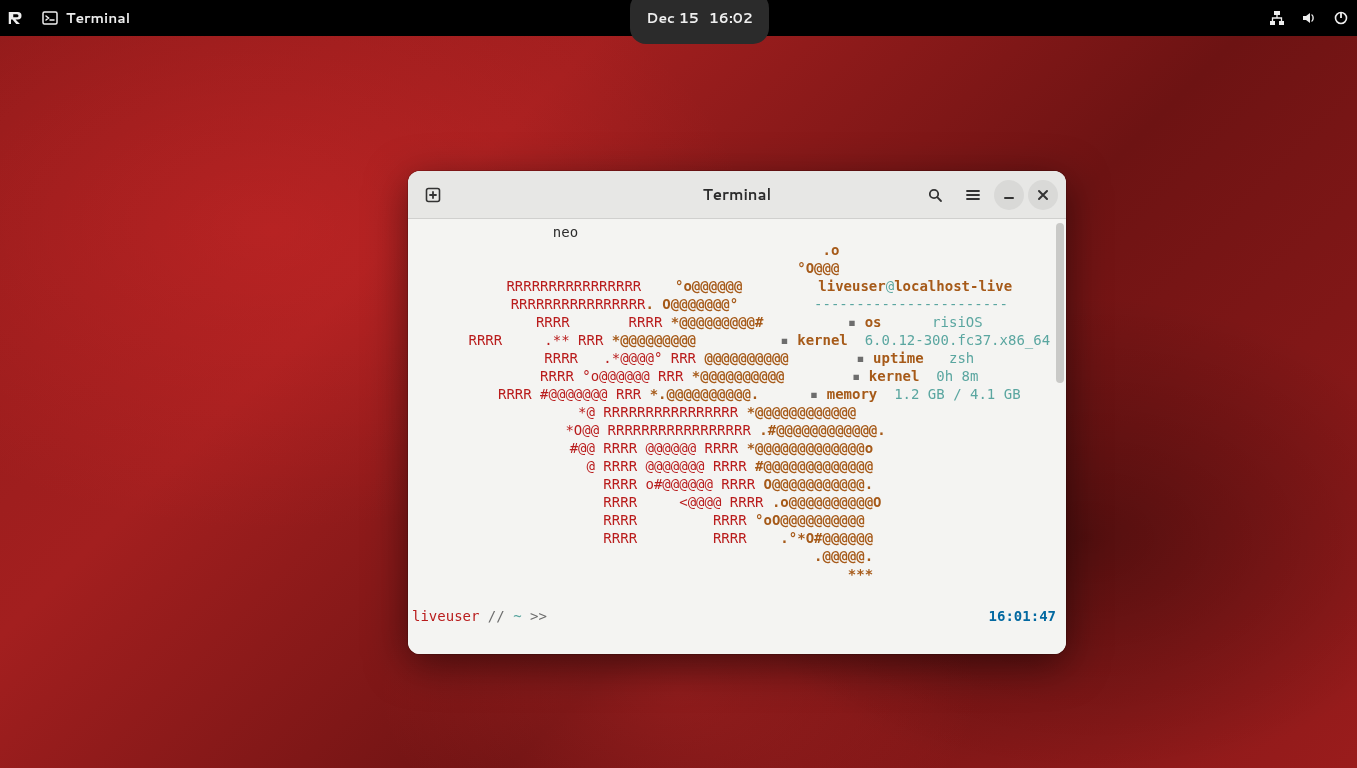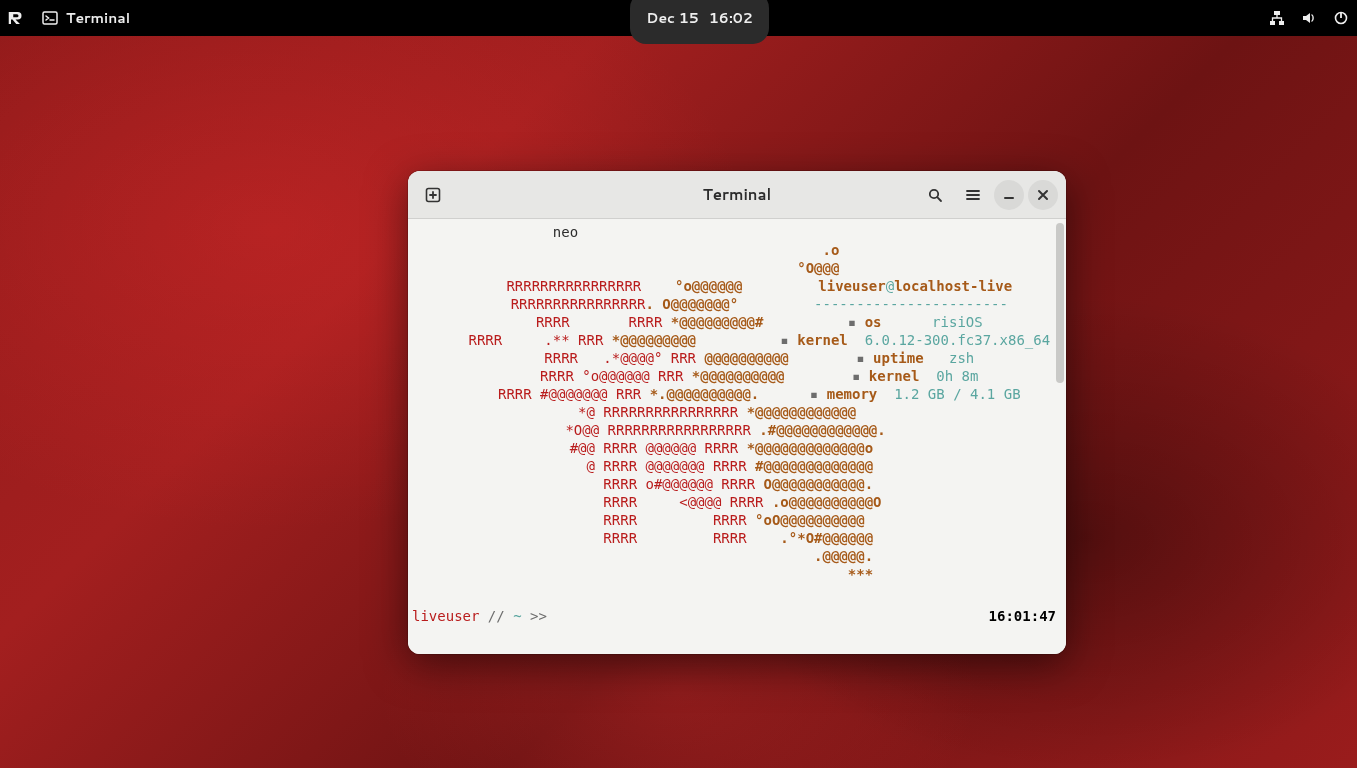--- a/index.html
+++ b/index.html
@@ -66,21 +66,21 @@
   .scrollbar {
     position:absolute; right:2px; top:4px; width:8px; height:160px;
     background:#c9c9c7; border-radius:4px;
   }
   pre.neo { white-space:pre; margin:0; }
   .c-blue   { color:#b91c1c; font-weight:400; }
   .c-brown  { color:#a65a19; font-weight:600; }
   .c-cyan   { color:#5aa6a0; }
   .c-brownb { color:#a65a19; font-weight:700; }
   .c-gray   { color:#6d6d6d; }
-  .c-time   { color:#000000; font-weight:600; }
+  .c-time   { color:#0369a1; font-weight:600; }
 
   .promptline {
     display:flex; justify-content:space-between; margin-top:24px;
     font-family:inherit;
   }
   .promptline .lft span { white-space:pre; }
 </style>
 </head>
 <body>
 

